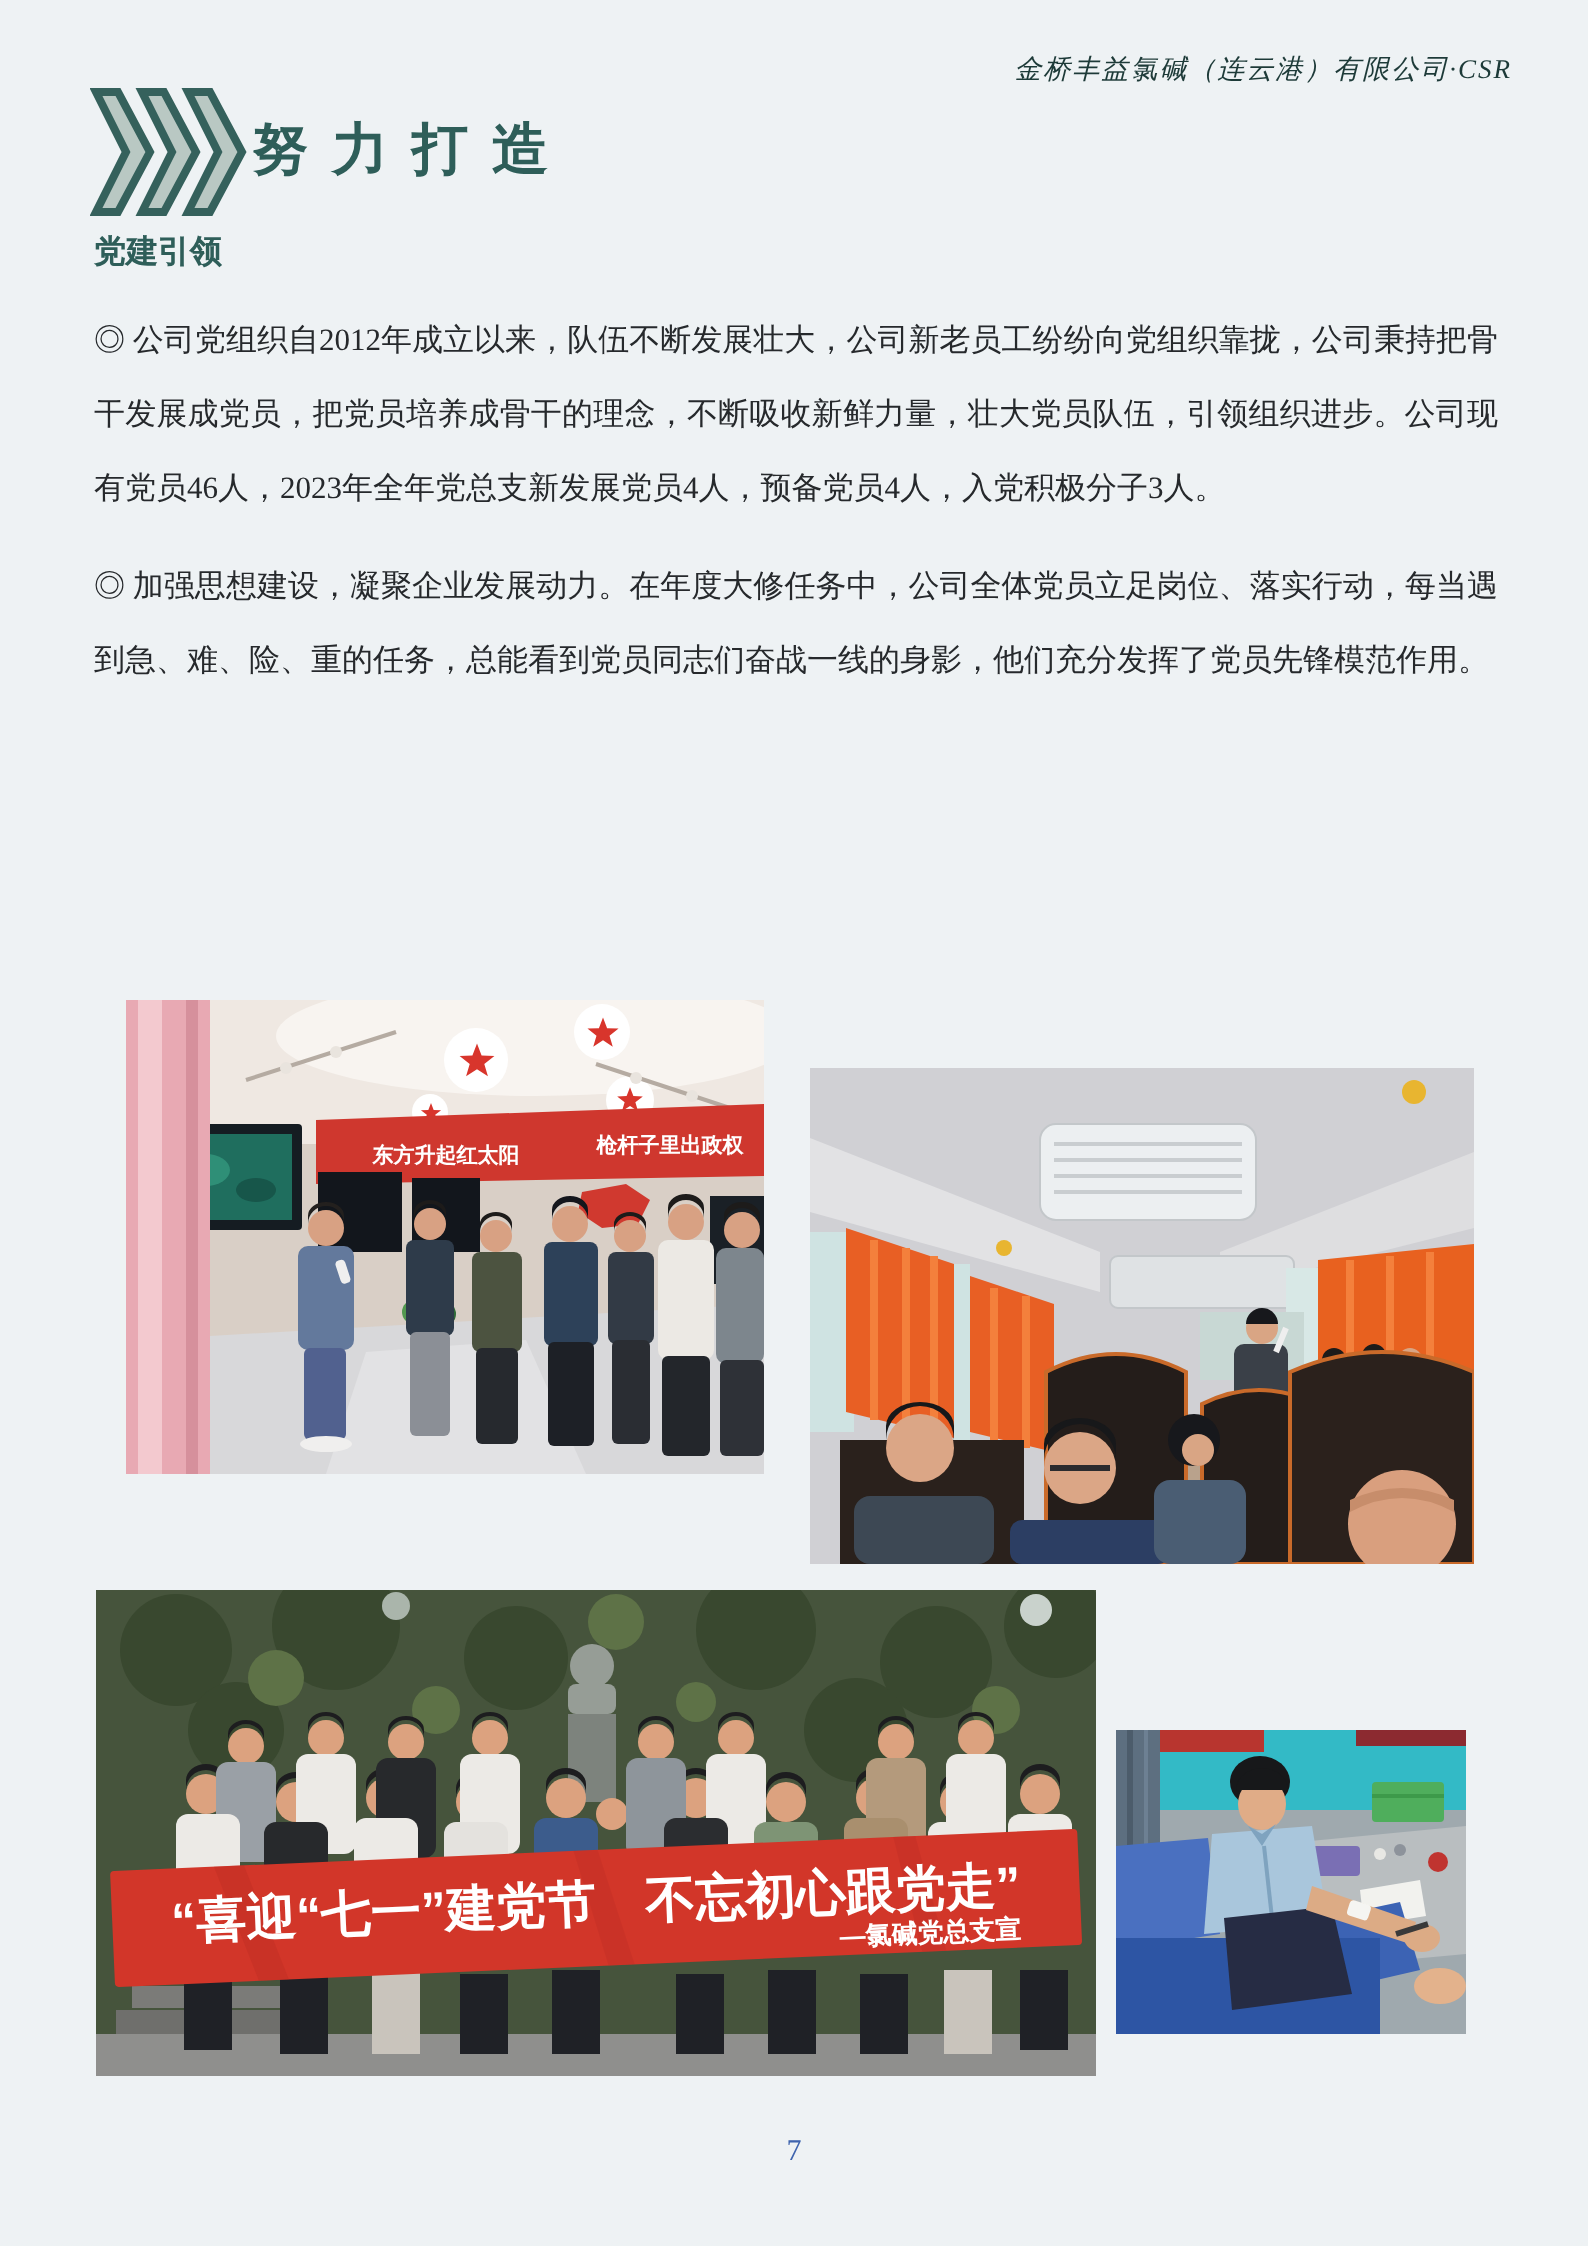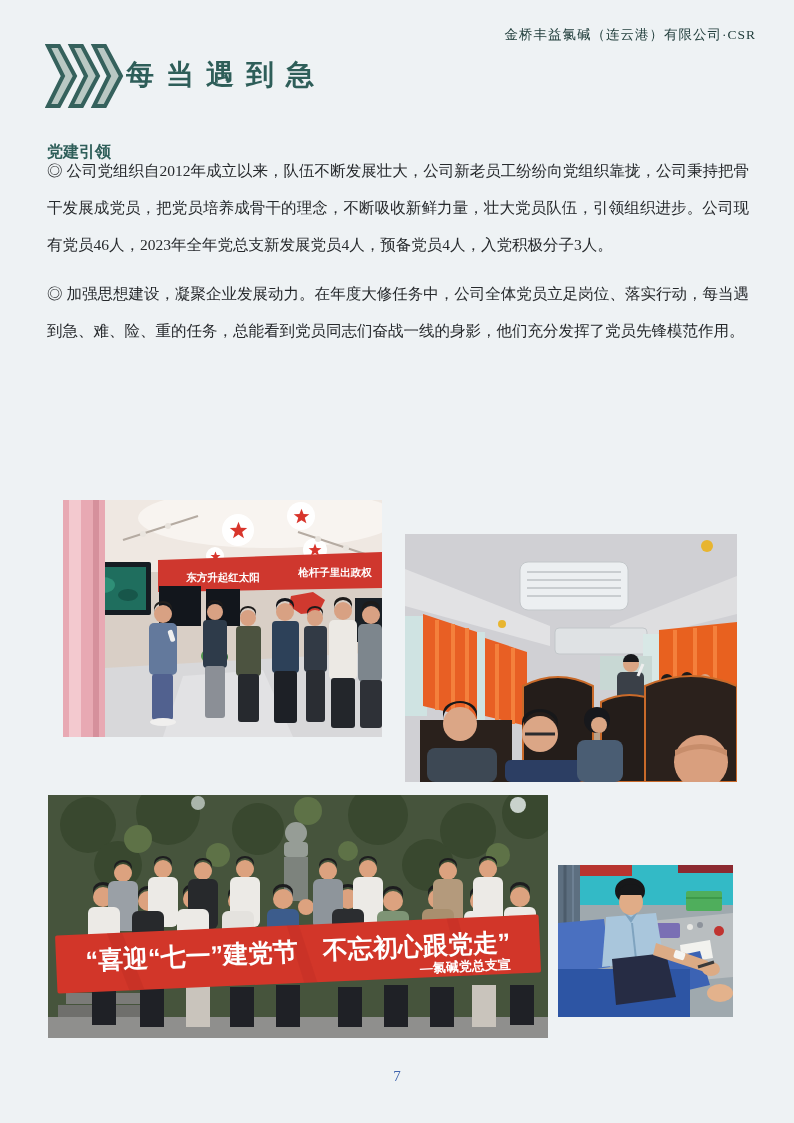--- a/index.html
+++ b/index.html
@@ -1,25 +1,25 @@
 <!DOCTYPE html>
 <html><head>
 <meta charset="utf-8">
 <style>
   html,body{margin:0;padding:0;background:#eef2f4;}
   .page{position:relative;width:794px;height:1123px;margin:0 auto;background:#eef2f4;overflow:hidden;
         font-family:"Liberation Serif",serif;color:#26292c;}
   
-  .company-mark{position:absolute;top:26px;right:38px;font-size:13.5px;
+  .company-mark{position:absolute;top:26px;right:38px;font-size:13.5px;font-style:italic;
         letter-spacing:1px;color:#1d3a38;font-family:"Liberation Serif",serif;}
   .logo-chevrons{position:absolute;left:45px;top:43px;}
   .section-title{position:absolute;left:126px;top:56px;font-family:"Liberation Sans",sans-serif;
         font-weight:bold;font-size:28px;letter-spacing:12px;color:#2e5e59;}
   
-  .article-heading{position:absolute;left:47px;top:142px;font-family:"Liberation Sans",sans-serif;
+  .article-heading{position:absolute;left:47px;top:116px;font-family:"Liberation Sans",sans-serif;
         font-weight:bold;font-size:16px;color:#2e5e59;}
   .article-body{position:absolute;left:47px;top:152px;width:702px;font-size:15.5px;line-height:37px;
         text-align:justify;}
   .article-body p{margin:0 0 12px 0;}
   .article-body p.indent{text-indent:2.15em;}
   
   .photo{position:absolute;display:block;}
   #photo-exhibition{left:63px;top:500px;width:319px;height:237px;}
   #photo-bus{left:405px;top:534px;width:332px;height:248px;}
   #photo-group{left:48px;top:795px;width:500px;height:243px;}
@@ -37,21 +37,21 @@
 
   <div class="logo-chevrons">
     <svg width="80" height="66" viewBox="0 0 80 66">
       <g fill="#b9c8c3" stroke="#35615c" stroke-width="4" stroke-linejoin="miter">
         <polygon points="3,3 14,3 30,33 14,63 3,63 18,33"></polygon>
         <polygon points="26,3 37,3 53,33 37,63 26,63 41,33"></polygon>
         <polygon points="49,3 60,3 76,33 60,63 49,63 64,33"></polygon>
       </g>
     </svg>
   </div>
-  <div class="section-title">每当遇到急</div>
+  <div class="section-title">努力打造</div>
 
   <div class="article-heading">党建引领</div>
   <div class="article-body">
     <p>◎ 公司党组织自2012年成立以来，队伍不断发展壮大，公司新老员工纷纷向党组织靠拢，公司秉持把骨干发展成党员，把党员培养成骨干的理念，不断吸收新鲜力量，壮大党员队伍，引领组织进步。公司现有党员46人，2023年全年党总支新发展党员4人，预备党员4人，入党积极分子3人。</p>
     <p>◎ 加强思想建设，凝聚企业发展动力。在年度大修任务中，公司全体党员立足岗位、落实行动，每当遇到急、难、险、重的任务，总能看到党员同志们奋战一线的身影，他们充分发挥了党员先锋模范作用。</p>
   </div>
 
   <svg id="photo-exhibition" class="photo" viewBox="0 0 319 237" preserveAspectRatio="none">
     <defs>
       <symbol id="star" viewBox="0 0 24 24">

